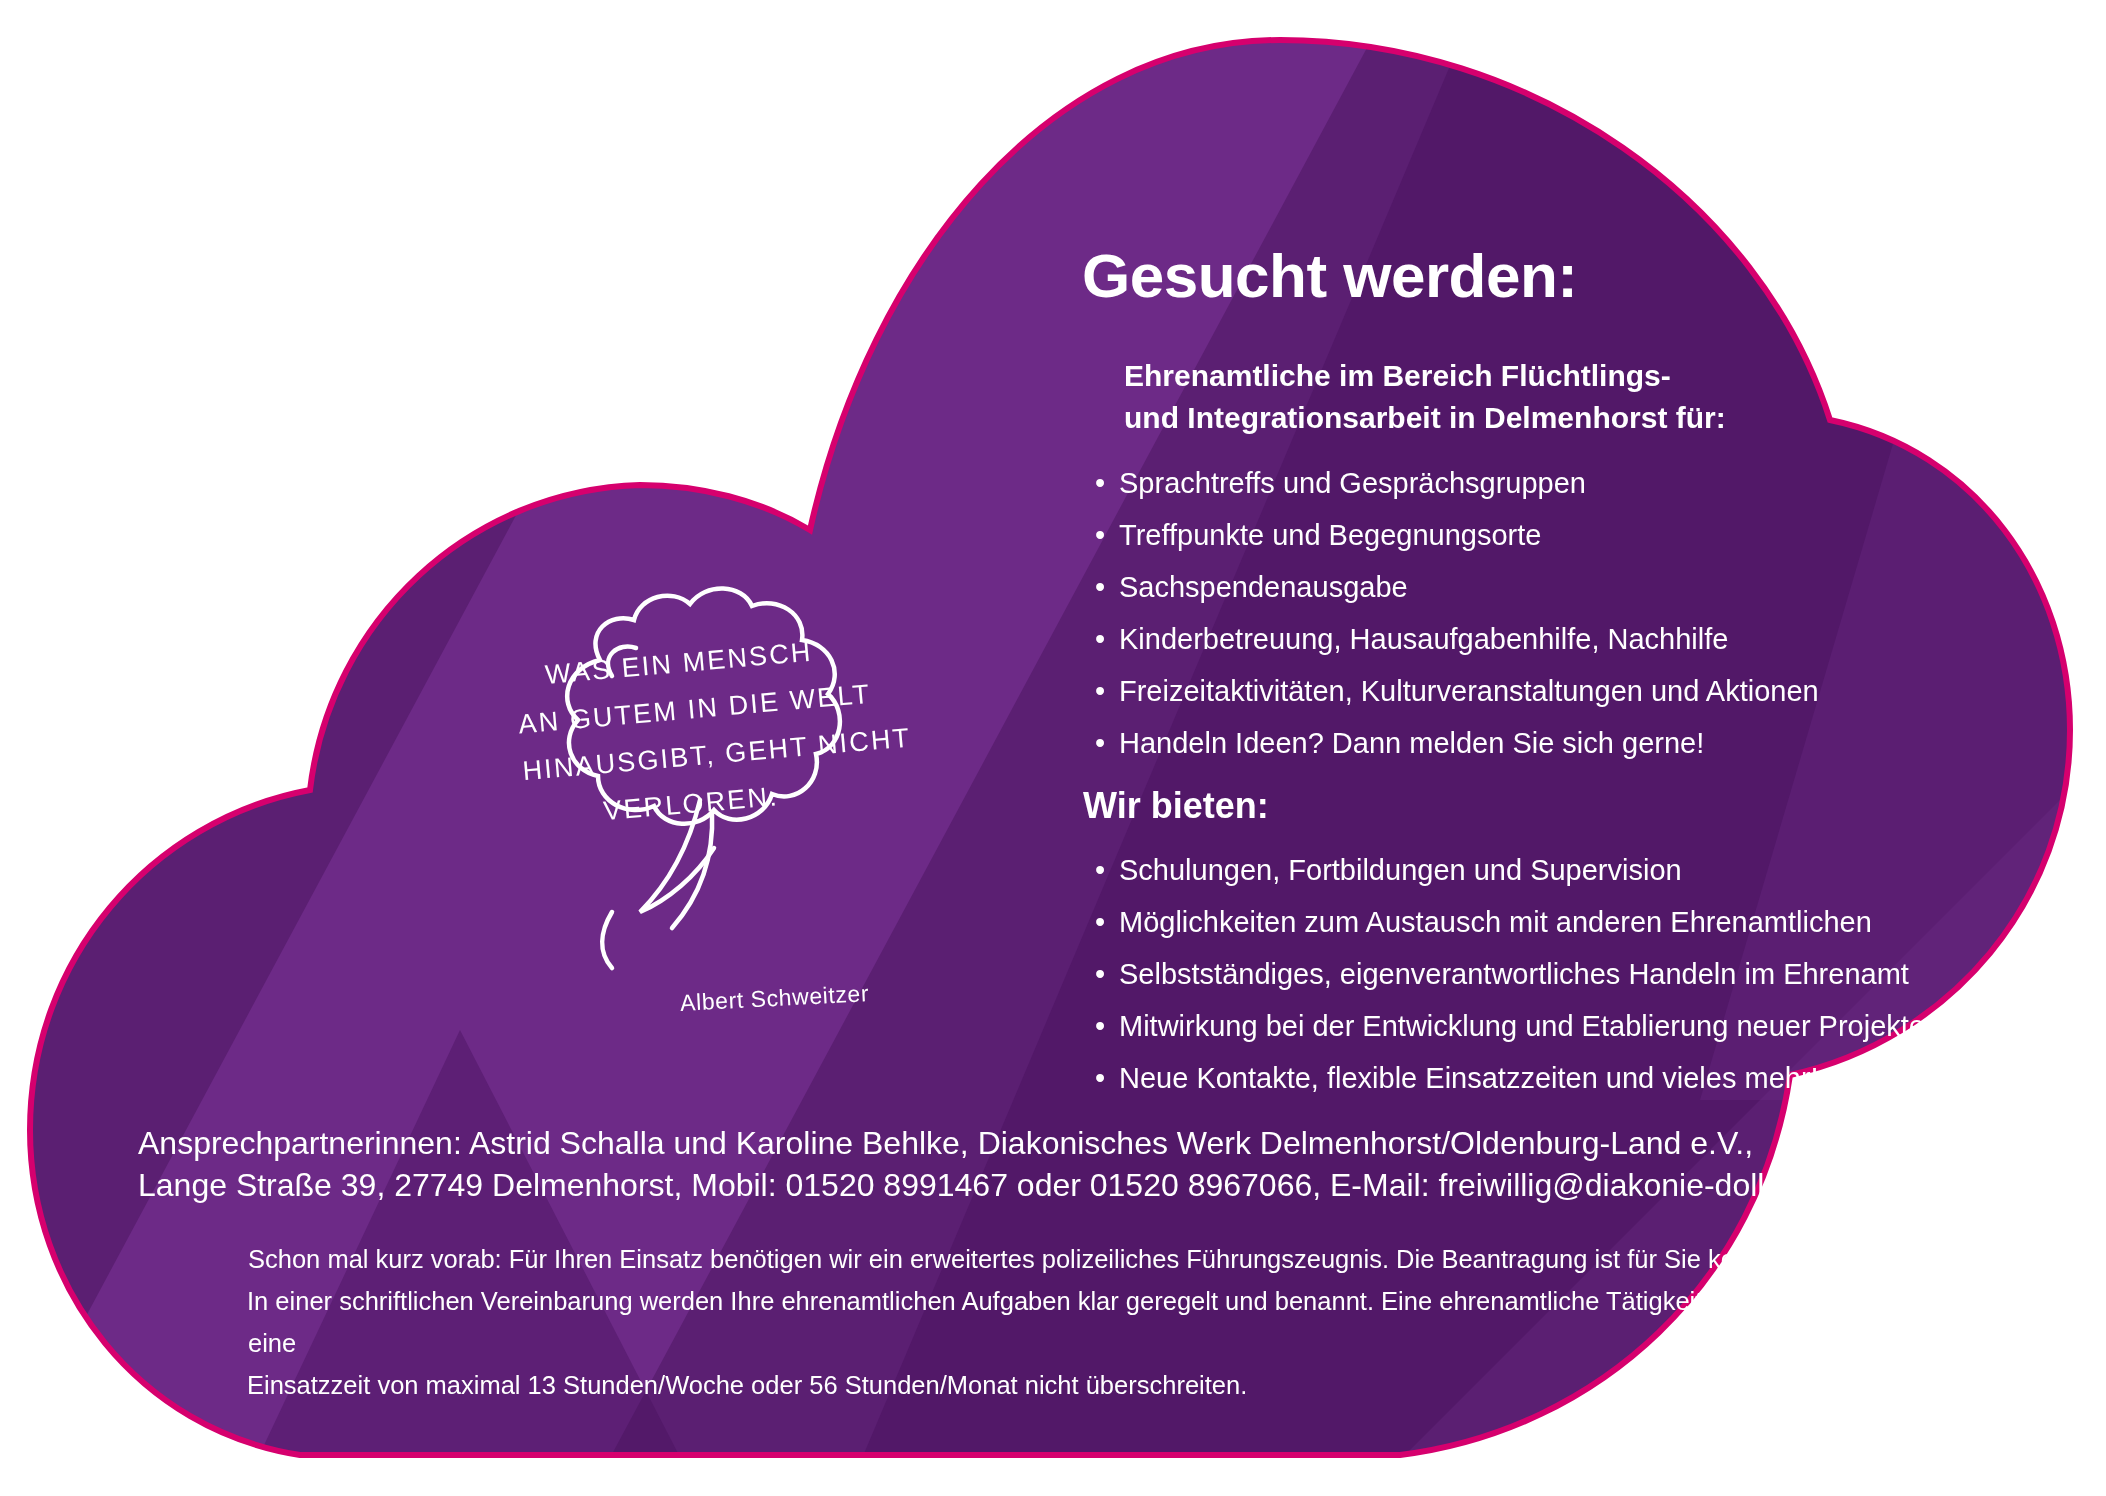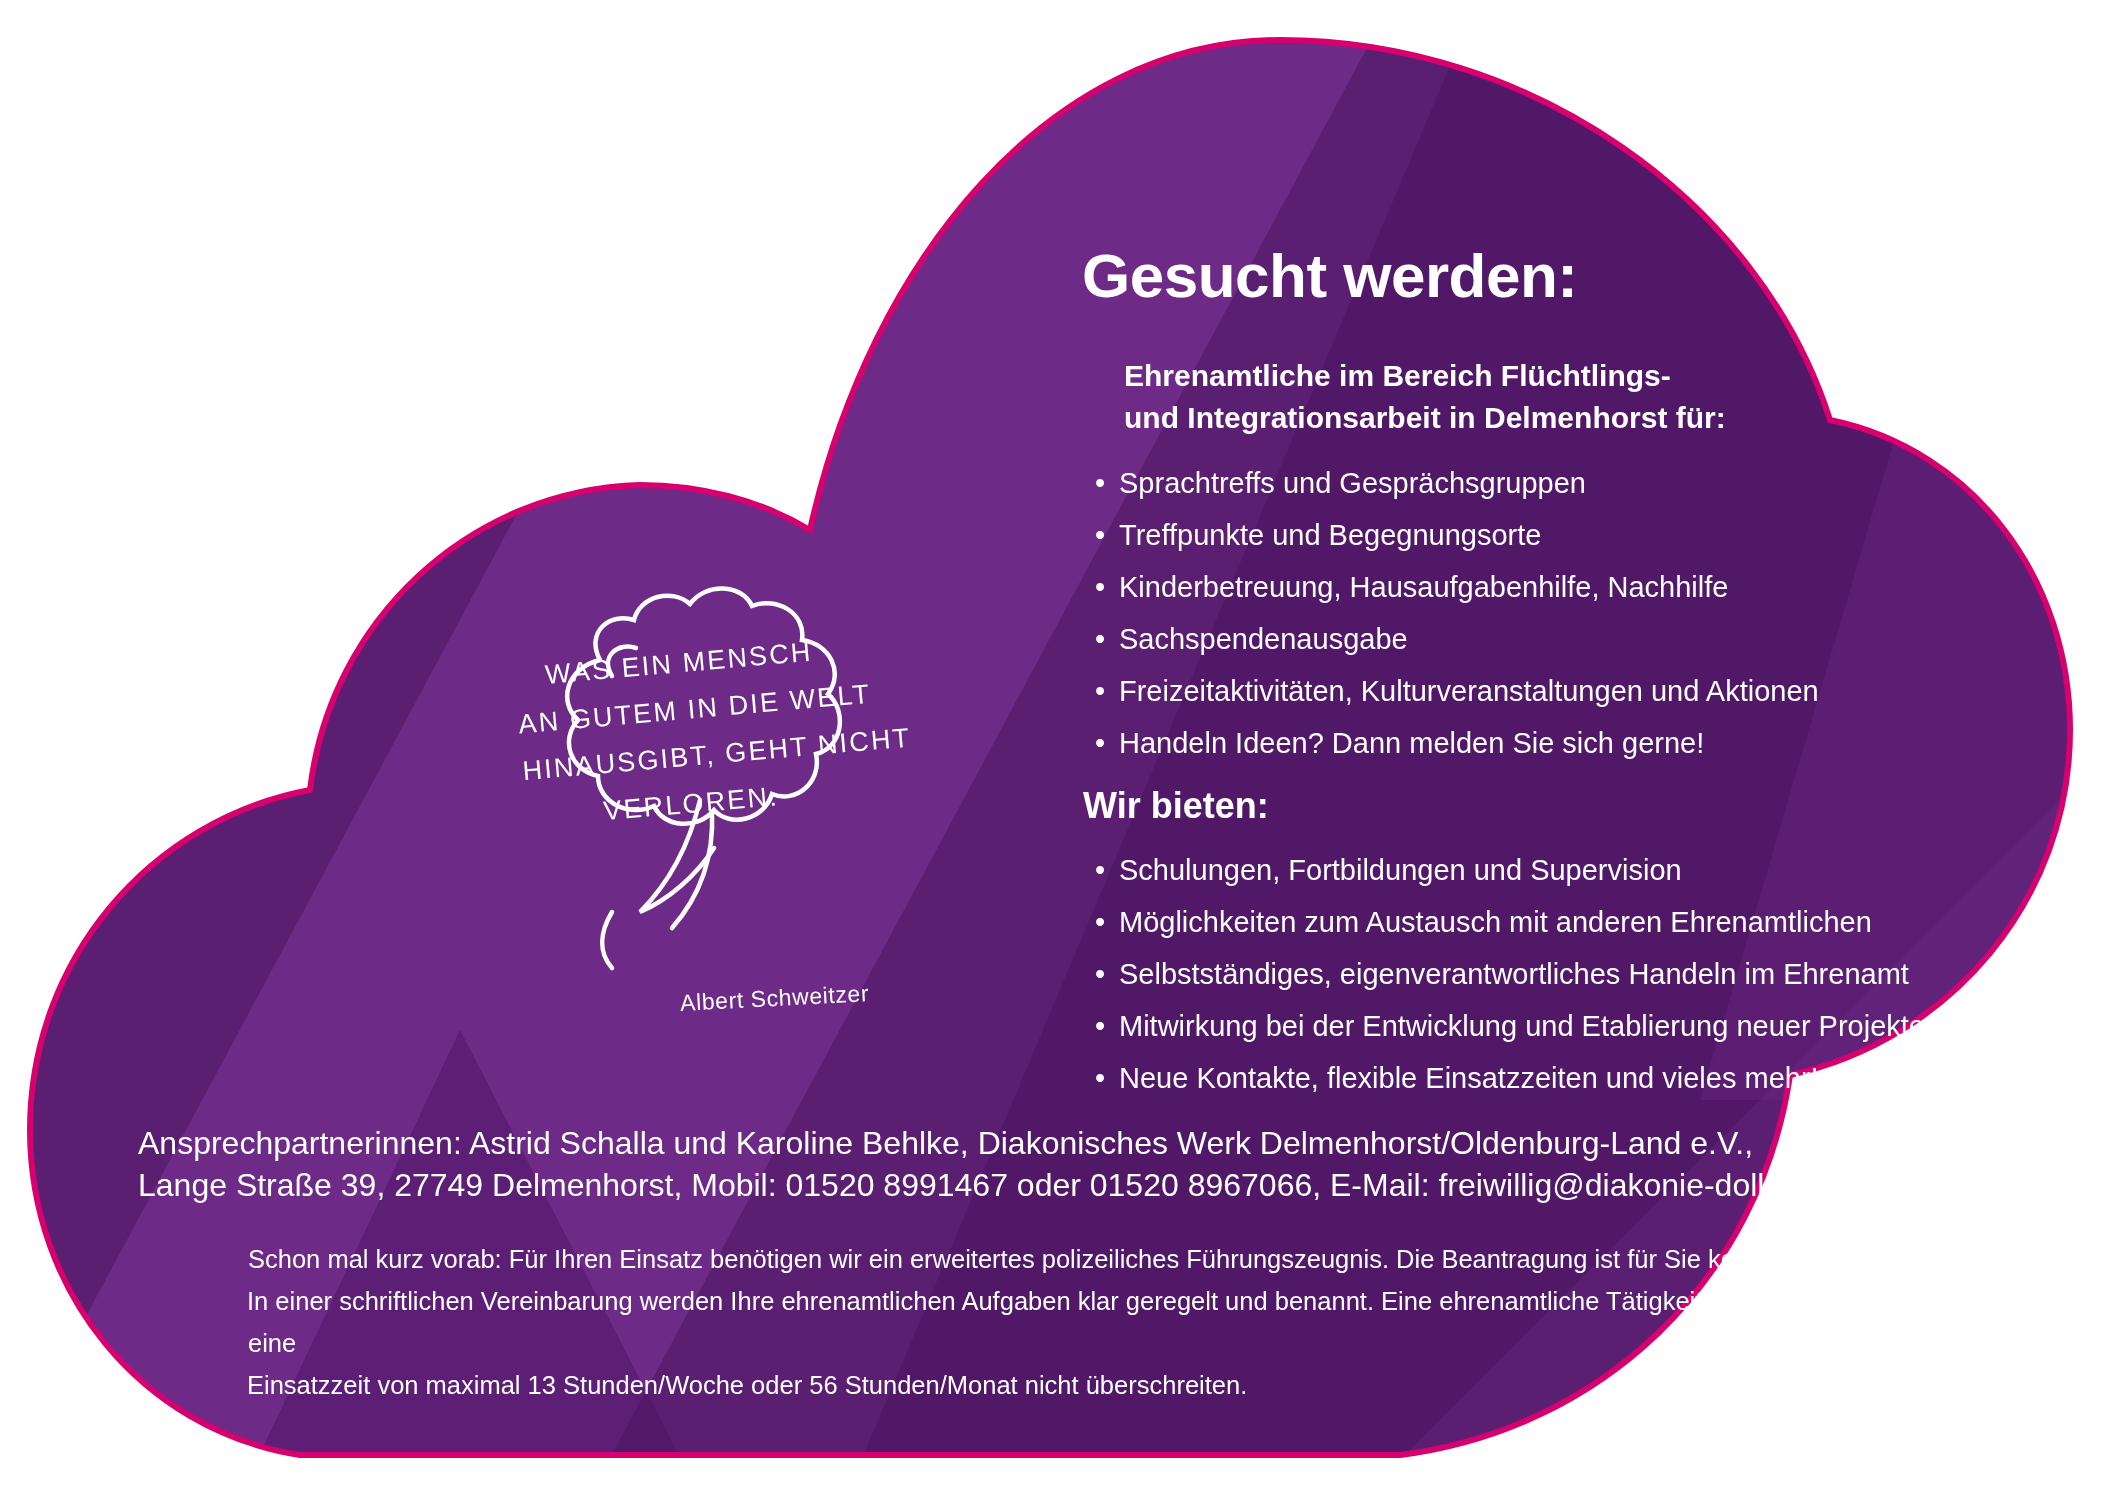--- a/index.html
+++ b/index.html
@@ -236,22 +236,22 @@
     <div class="headline">Gesucht werden:</div>
 
     <div class="subhead">
       <span>Ehrenamtliche im Bereich Flüchtlings-</span><br>
       <span>und Integrationsarbeit in Delmenhorst für:</span>
     </div>
 
     <ul class="list" id="list-gesucht">
       <li><span class="bullet">•</span><span>Sprachtreffs und Gesprächsgruppen</span></li>
       <li><span class="bullet">•</span><span>Treffpunkte und Begegnungsorte</span></li>
+      <li><span class="bullet">•</span><span>Sachspendenausgabe</span></li>
       <li><span class="bullet">•</span><span>Kinderbetreuung, Hausaufgabenhilfe, Nachhilfe</span></li>
-      <li><span class="bullet">•</span><span>Sachspendenausgabe</span></li>
       <li><span class="bullet">•</span><span>Freizeitaktivitäten, Kulturveranstaltungen und Aktionen</span></li>
       <li><span class="bullet">•</span><span>Handeln Ideen? Dann melden Sie sich gerne!</span></li>
     </ul>
 
     <div class="section-title">Wir bieten:</div>
 
     <ul class="list" id="list-bieten">
       <li><span class="bullet">•</span><span>Schulungen, Fortbildungen und Supervision</span></li>
       <li><span class="bullet">•</span><span>Möglichkeiten zum Austausch mit anderen Ehrenamtlichen</span></li>
       <li><span class="bullet">•</span><span>Selbstständiges, eigenverantwortliches Handeln im Ehrenamt</span></li>

